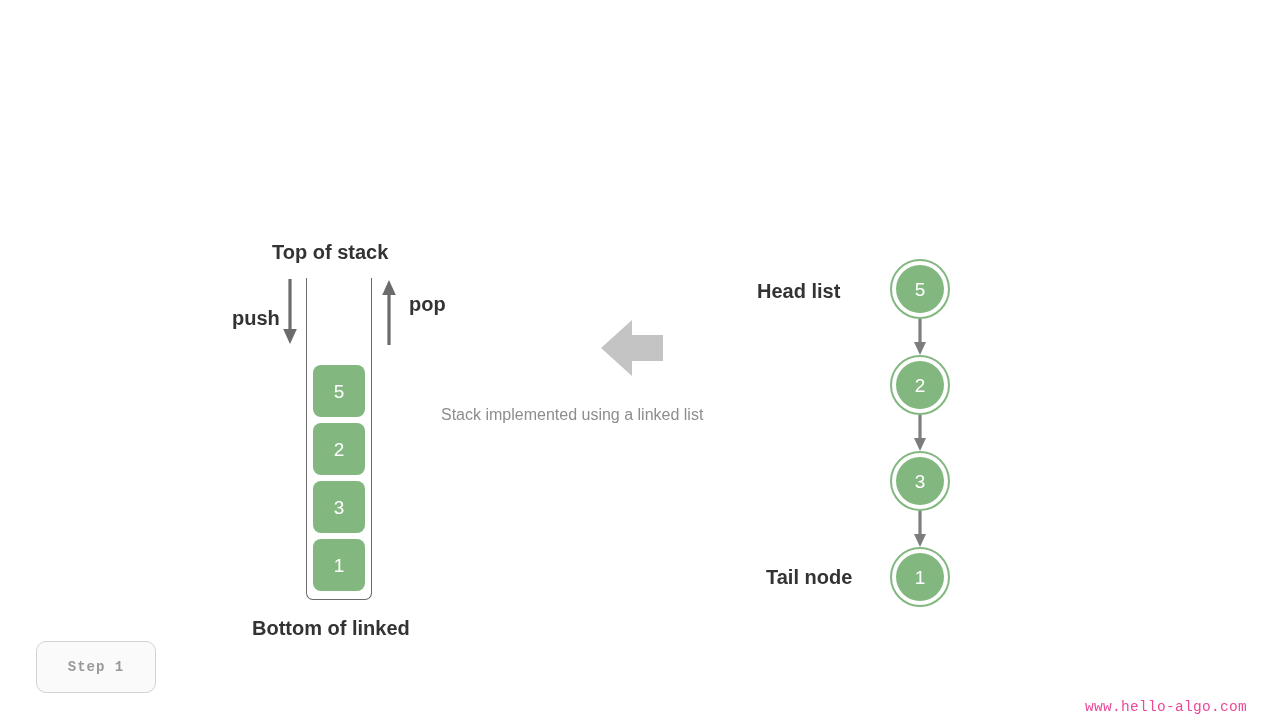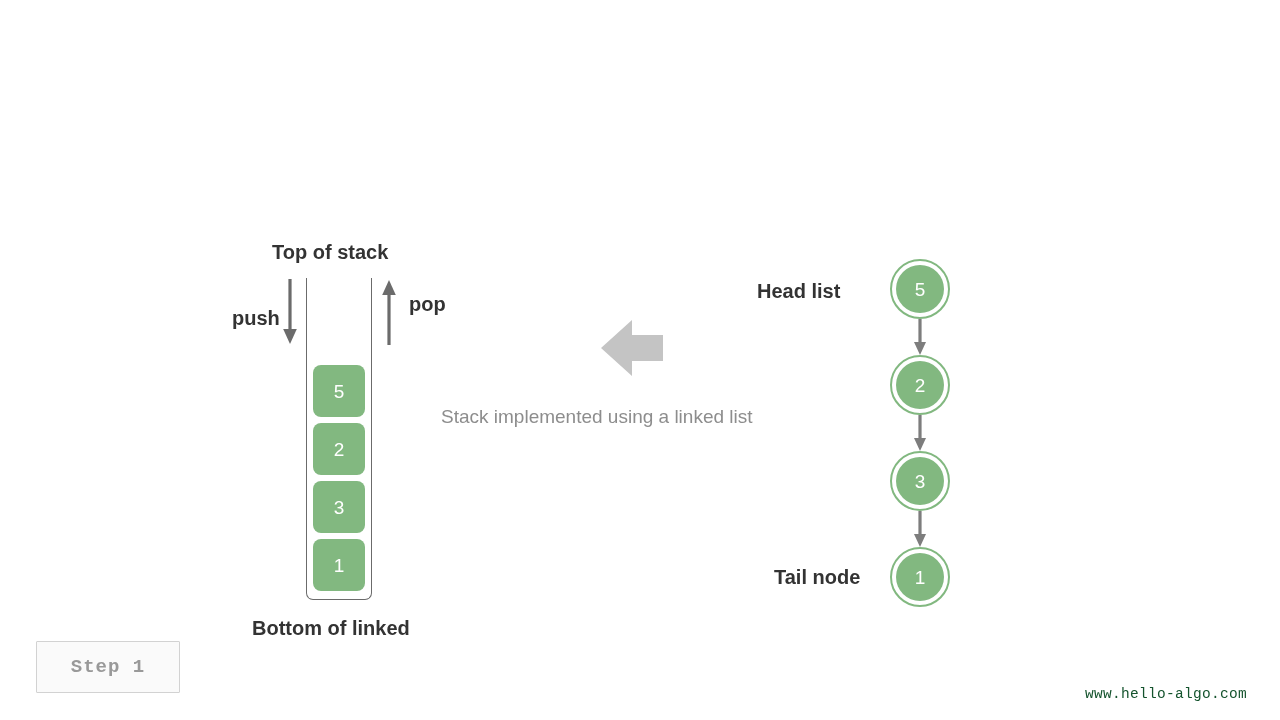--- a/index.html
+++ b/index.html
@@ -26,21 +26,21 @@
     position: absolute;
     font-family: "Liberation Sans", sans-serif;
     font-weight: bold;
     font-size: 20px;
     color: #333333;
     white-space: nowrap;
   }
   .caption {
     position: absolute;
     font-family: "Liberation Sans", sans-serif;
-    font-size: 19px;
+    font-size: 16px;
     color: #8d8d8d;
     white-space: nowrap;
   }
 
   
   #stack-group {
     position: absolute;
     left: 0; top: 0;
     width: 100%; height: 100%;
   }
@@ -123,44 +123,44 @@
     top: 318px;
     width: 62px;
     height: 60px;
   }
 
   
   .step-badge {
     position: absolute;
     left: 36px;
     top: 641px;
-    width: 144px;
+    width: 120px;
     height: 52px;
     box-sizing: border-box;
     border: 1.3px solid #d2d2d2;
-    border-radius: 1px;
+    border-radius: 10px;
     background: #fafafa;
     display: flex;
     align-items: center;
     justify-content: center;
     font-family: "Liberation Mono", monospace;
     font-weight: bold;
-    font-size: 19px;
+    font-size: 14px;
     letter-spacing: 1px;
     color: #999999;
   }
 
   
   .watermark {
     position: absolute;
     right: 33px;
-    bottom: 18px;
+    bottom: 5px;
     font-family: "Liberation Mono", monospace;
     font-size: 14.5px;
-    color: #14532d;
+    color: #ec4899;
     letter-spacing: 0.3px;
     white-space: nowrap;
   }
 </style>
 </head>
 <body>
 
 <div class="canvas">
 
   <div id="stack-group">
@@ -223,20 +223,20 @@
 
     <svg class="ll-link" style="left:909px; top:511px; height:37px;" viewBox="0 0 22 37">
       <line x1="11" y1="0" x2="11" y2="25" stroke="#7d7d7d" stroke-width="3.2"></line>
       <polygon points="11,36 5,23 17,23" fill="#7d7d7d"></polygon>
     </svg>
 
     <div class="ll-node" style="left:890px; top:547px;">
       <div class="ll-node-inner">1</div>
     </div>
 
-    <div class="label-bold" style="left:766px; top:566px;margin-left:8px;">Tail node</div>
+    <div class="label-bold" style="left:766px; top:566px;">Tail node</div>
   </div>
 
   <div class="step-badge">Step 1</div>
 
   <div class="watermark">www.hello-algo.com</div>
 
 </div>
 
 </body></html>

